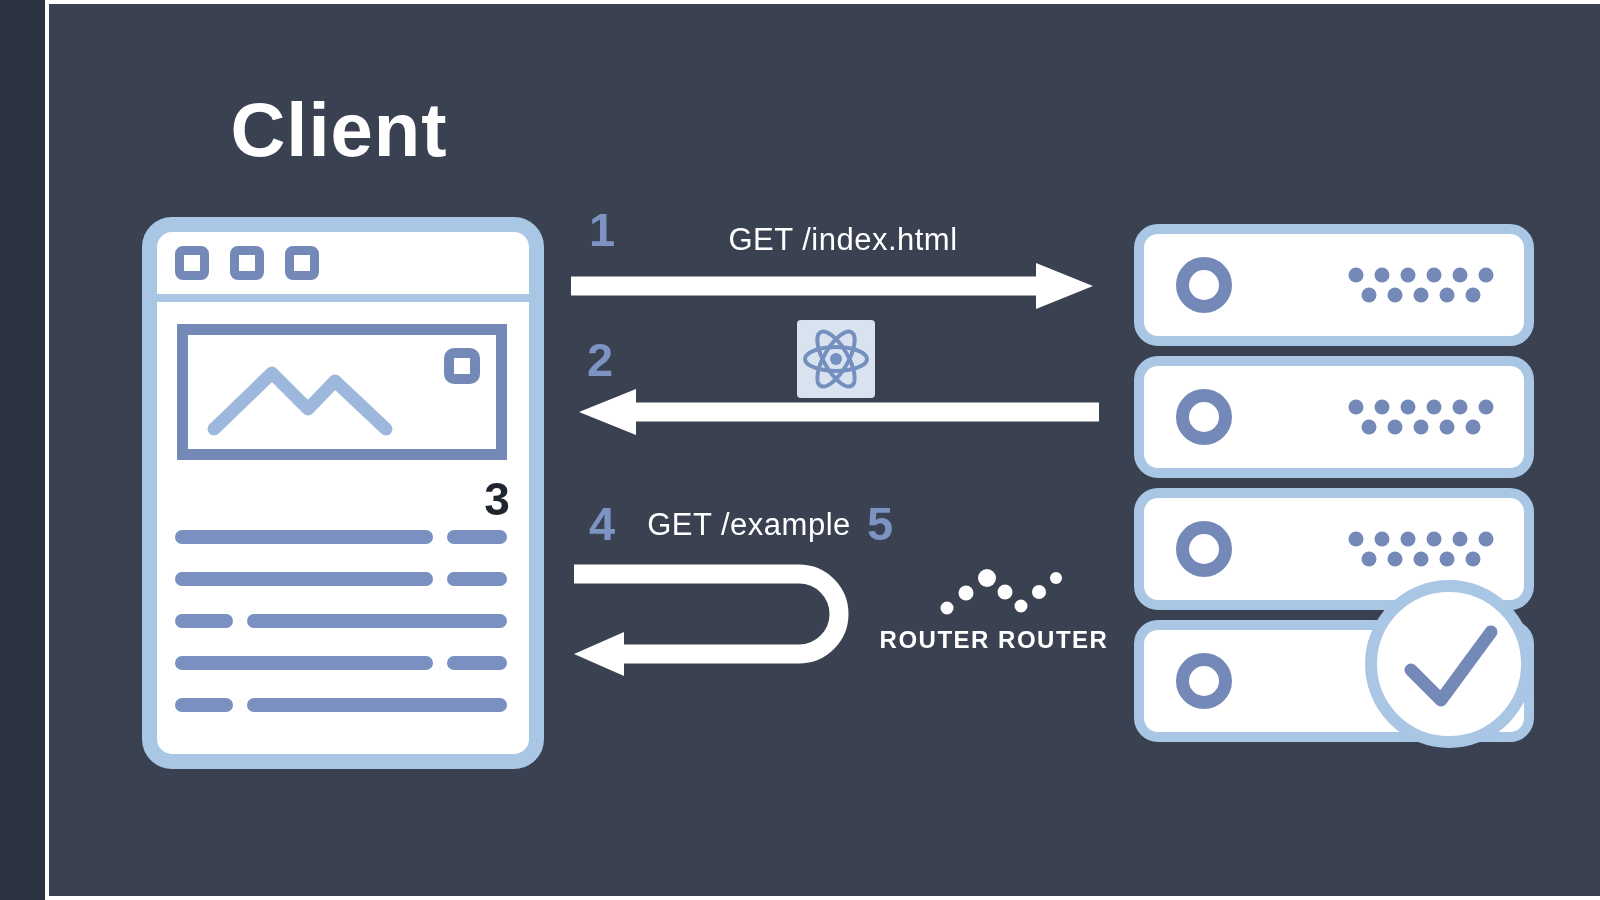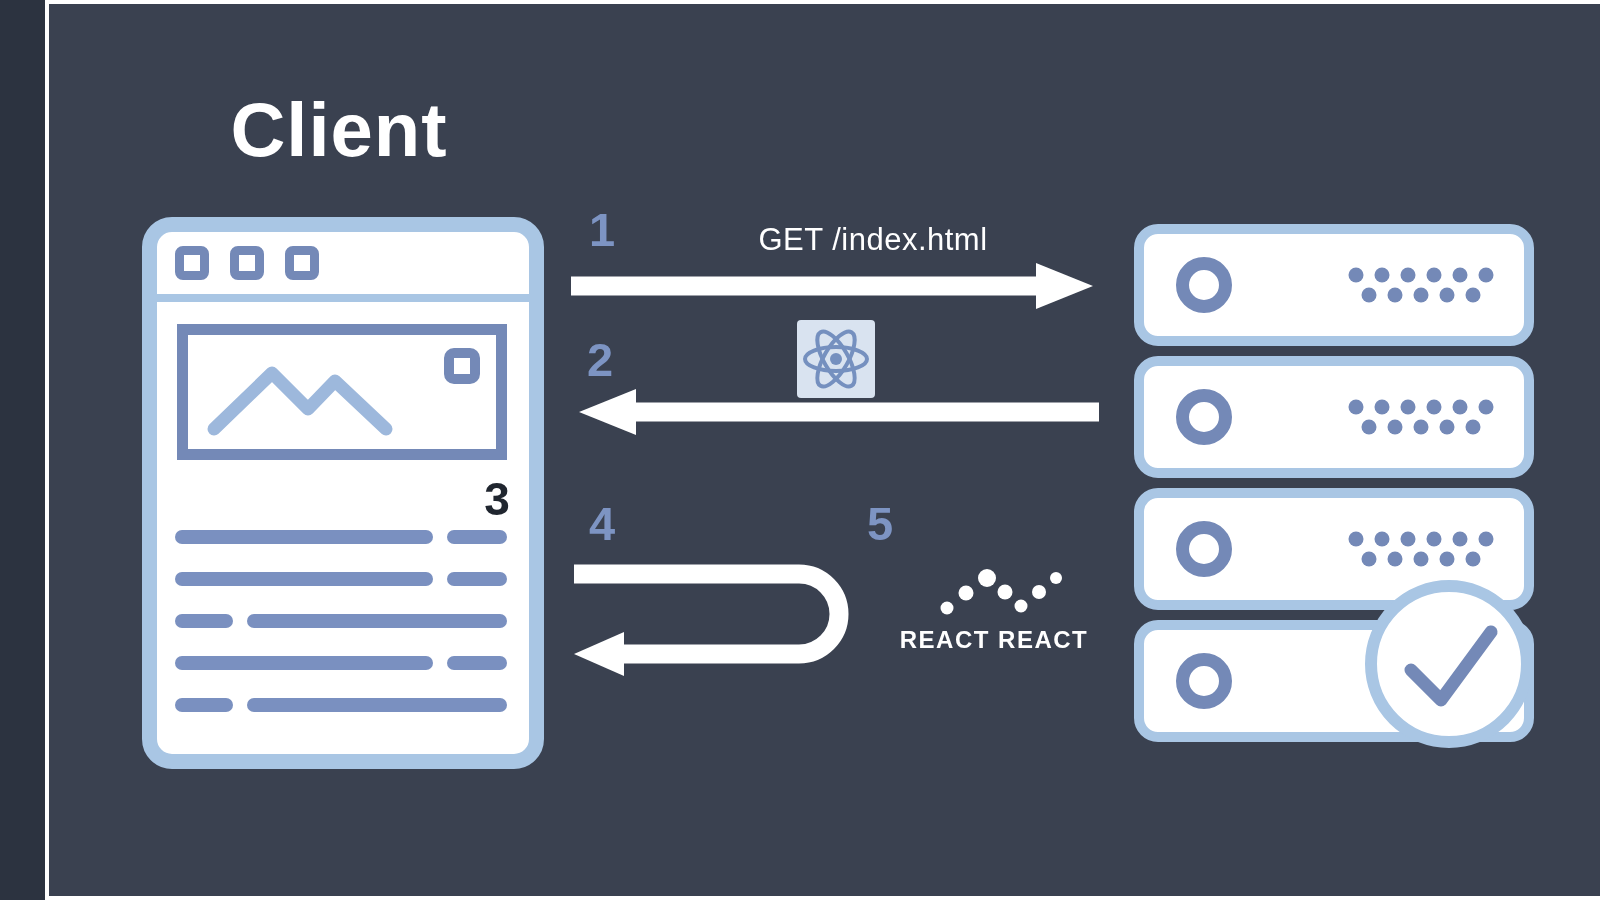--- a/index.html
+++ b/index.html
@@ -192,21 +192,21 @@
     <div class="tline" style="left:90px;top:382px;width:260px;"></div>
     <div class="tline" style="left:18px;top:424px;width:258px;"></div>
     <div class="tline" style="left:290px;top:424px;width:60px;"></div>
     <div class="tline" style="left:18px;top:466px;width:58px;"></div>
     <div class="tline" style="left:90px;top:466px;width:260px;"></div>
   </div>
 
   <div class="step3">3</div>
 
   <div class="step-num" style="left:540px;top:198px;">1</div>
-  <div class="flow-label" style="left:674px;top:218px;width:300px;">GET /index.html</div>
+  <div class="flow-label" style="left:644px;top:218px;width:300px;">GET /index.html</div>
   <svg class="arrow-svg" style="left:522px;top:254px;" width="525" height="56">
     <line x1="0" y1="28" x2="468" y2="28" stroke="#ffffff" stroke-width="19"></line>
     <polygon points="465,5 522,28 465,51" fill="#ffffff"></polygon>
   </svg>
 
   <div class="step-num" style="left:538px;top:328px;">2</div>
   <div class="react-box">
     <svg width="74" height="74" viewBox="-37 -37 74 74">
       <g stroke="#7590bf" stroke-width="4" fill="none">
         <ellipse rx="31" ry="12"></ellipse>
@@ -215,38 +215,39 @@
       </g>
       <circle r="6" fill="#7590bf"></circle>
     </svg>
   </div>
   <svg class="arrow-svg" style="left:528px;top:380px;" width="522" height="56">
     <line x1="56" y1="28" x2="522" y2="28" stroke="#ffffff" stroke-width="19"></line>
     <polygon points="59,5 2,28 59,51" fill="#ffffff"></polygon>
   </svg>
 
   <div class="step-num" style="left:540px;top:492px;">4</div>
+  <div class="flow-label" style="left:580px;top:503px;width:240px;">GET /example</div>
   <div class="step-num" style="left:818px;top:492px;">5</div>
   <svg class="arrow-svg" style="left:525px;top:552px;" width="290" height="126">
     <path d="M 0 18 H 225 A 40 40 0 0 1 225 98 H 45" fill="none" stroke="#ffffff" stroke-width="19"></path>
     <polygon points="50,76 0,98 50,120" fill="#ffffff"></polygon>
   </svg>
 
   <svg class="rr-logo" width="160" height="60">
     <g fill="#ffffff">
       <circle cx="18" cy="46" r="6.5"></circle>
       <circle cx="37" cy="31" r="7.5"></circle>
       <circle cx="58" cy="16" r="9"></circle>
       <circle cx="76" cy="30" r="7.5"></circle>
       <circle cx="92" cy="44" r="6.5"></circle>
       <circle cx="110" cy="30" r="7"></circle>
       <circle cx="127" cy="16" r="6"></circle>
     </g>
   </svg>
-  <div class="rr-label">REACT REACT</div>
+  <div class="rr-label">ROUTER ROUTER</div>
 
   <div class="server-unit unit-1">
     <span class="unit-circle"></span>
     <svg class="unit-dots" width="155" height="46">
       <g fill="#7489b7">
         <circle cx="12" cy="13" r="7.5"></circle>
           <circle cx="38" cy="13" r="7.5"></circle>
           <circle cx="64" cy="13" r="7.5"></circle>
           <circle cx="90" cy="13" r="7.5"></circle>
           <circle cx="116" cy="13" r="7.5"></circle>

